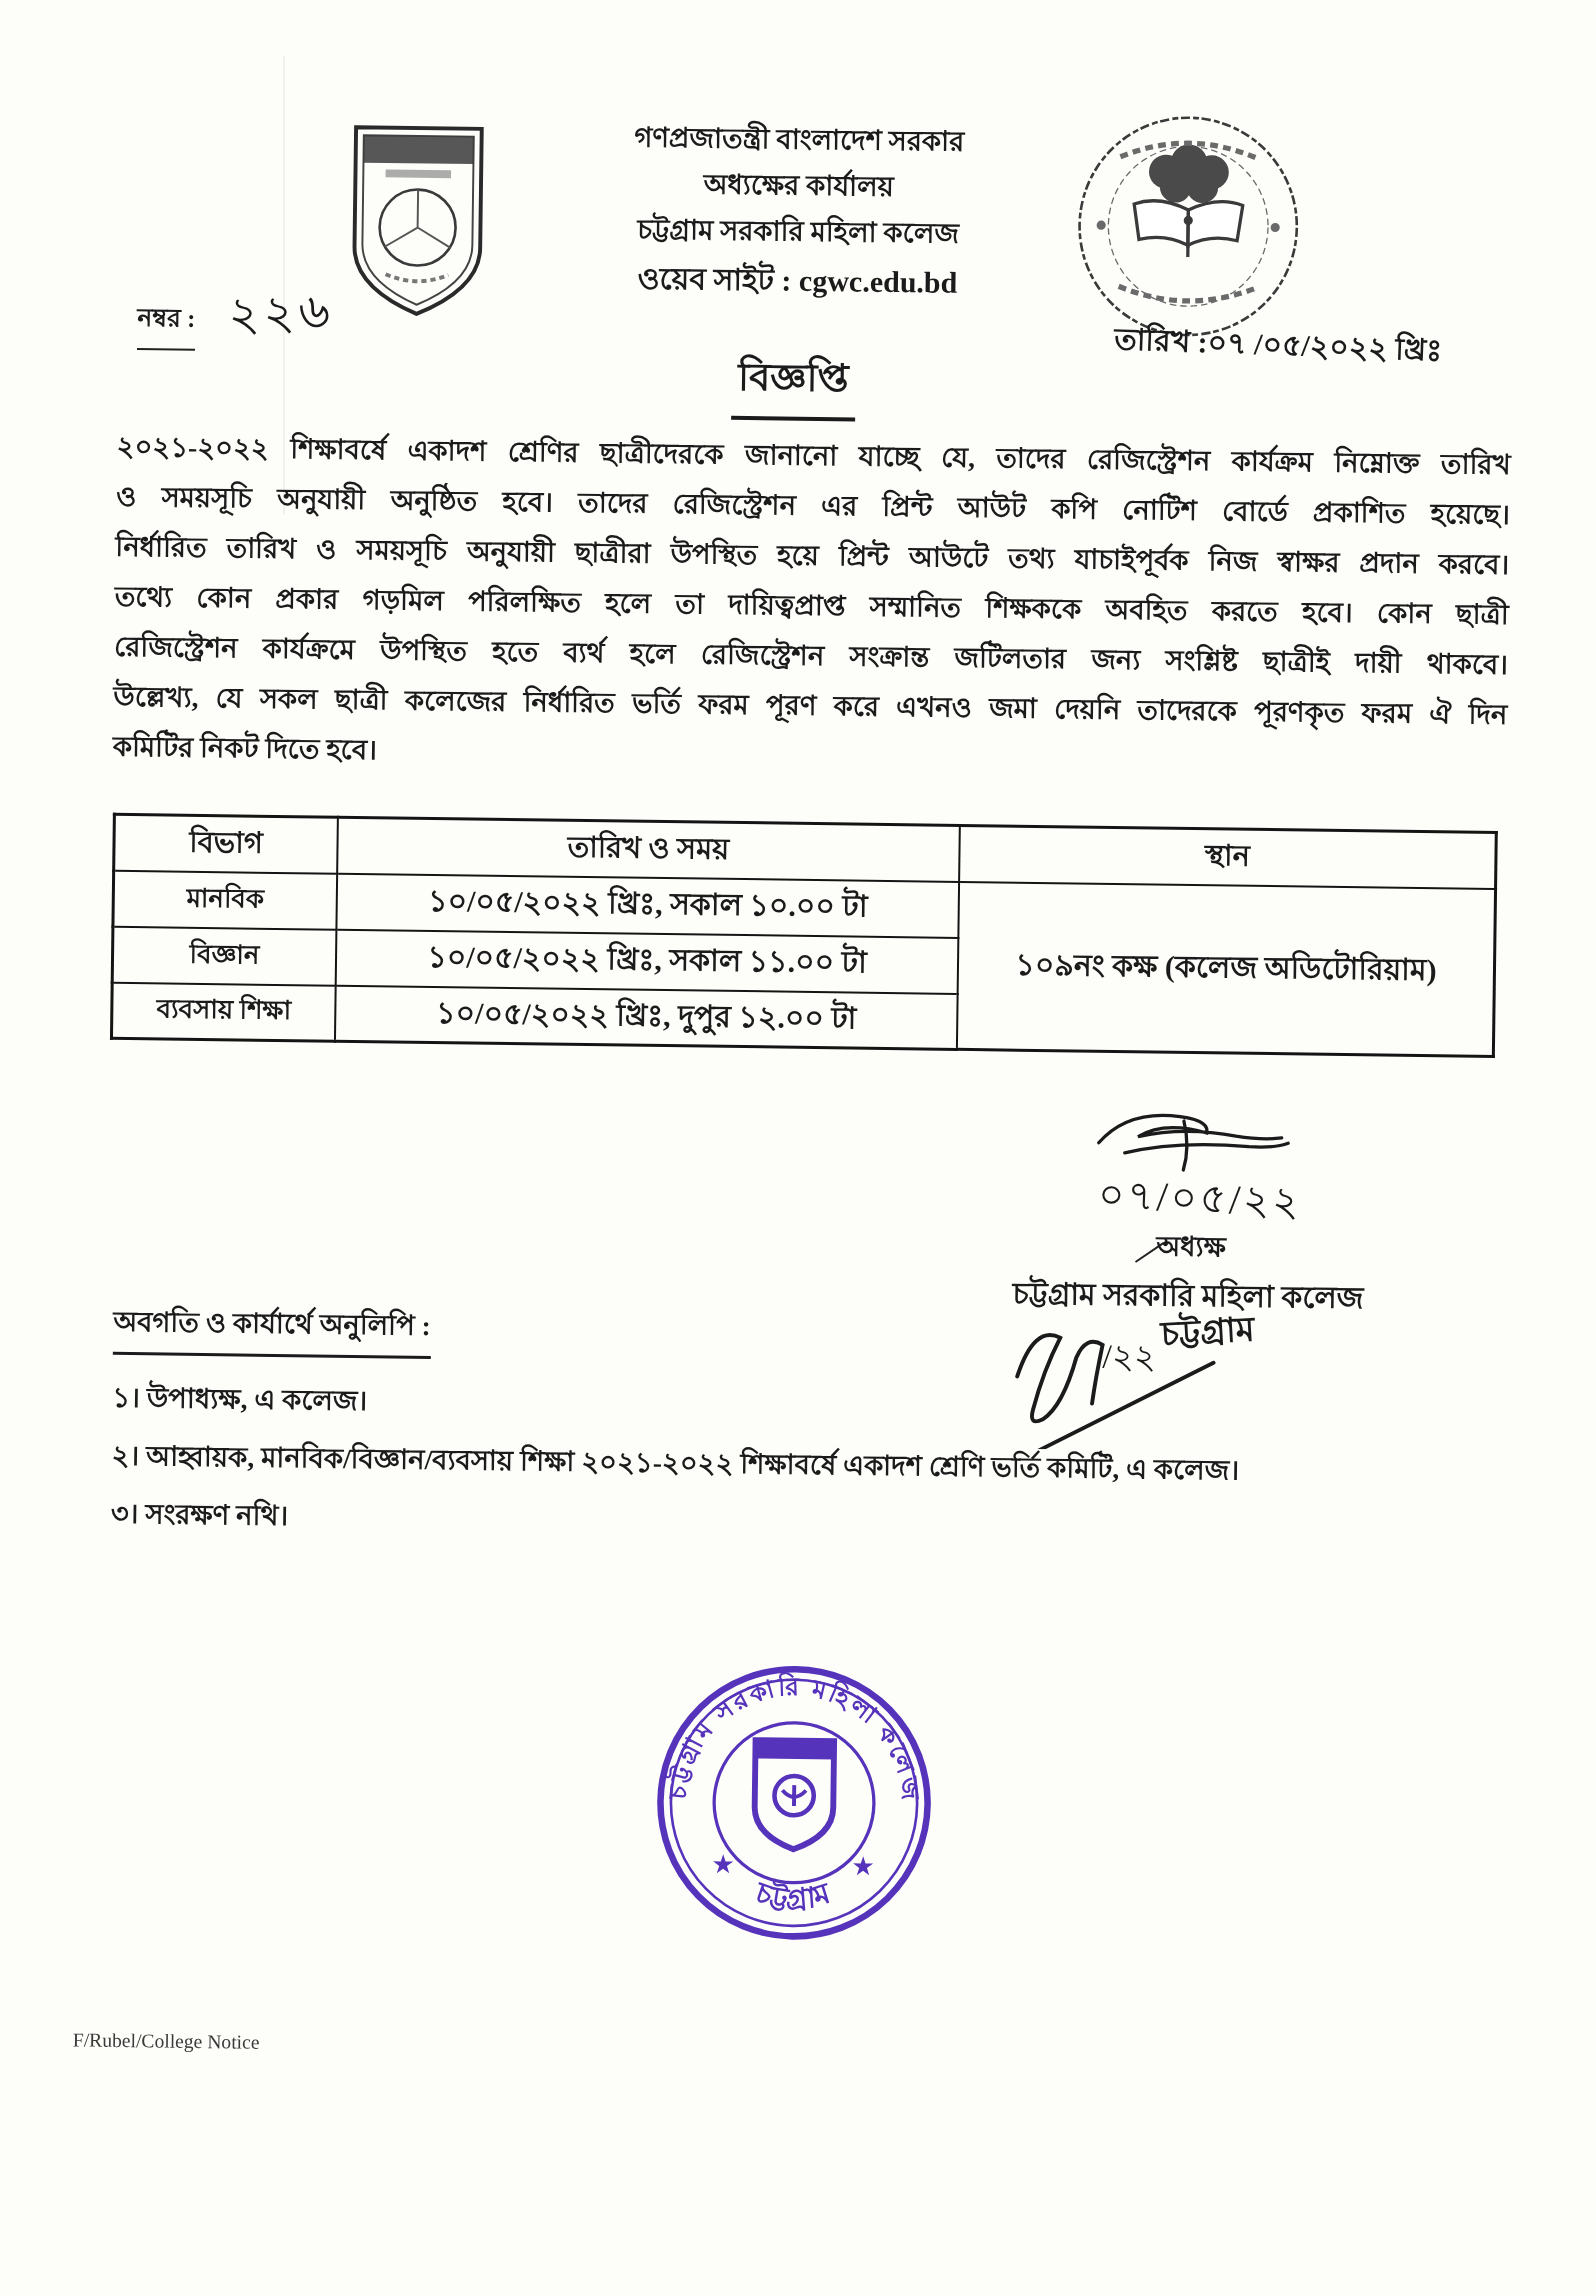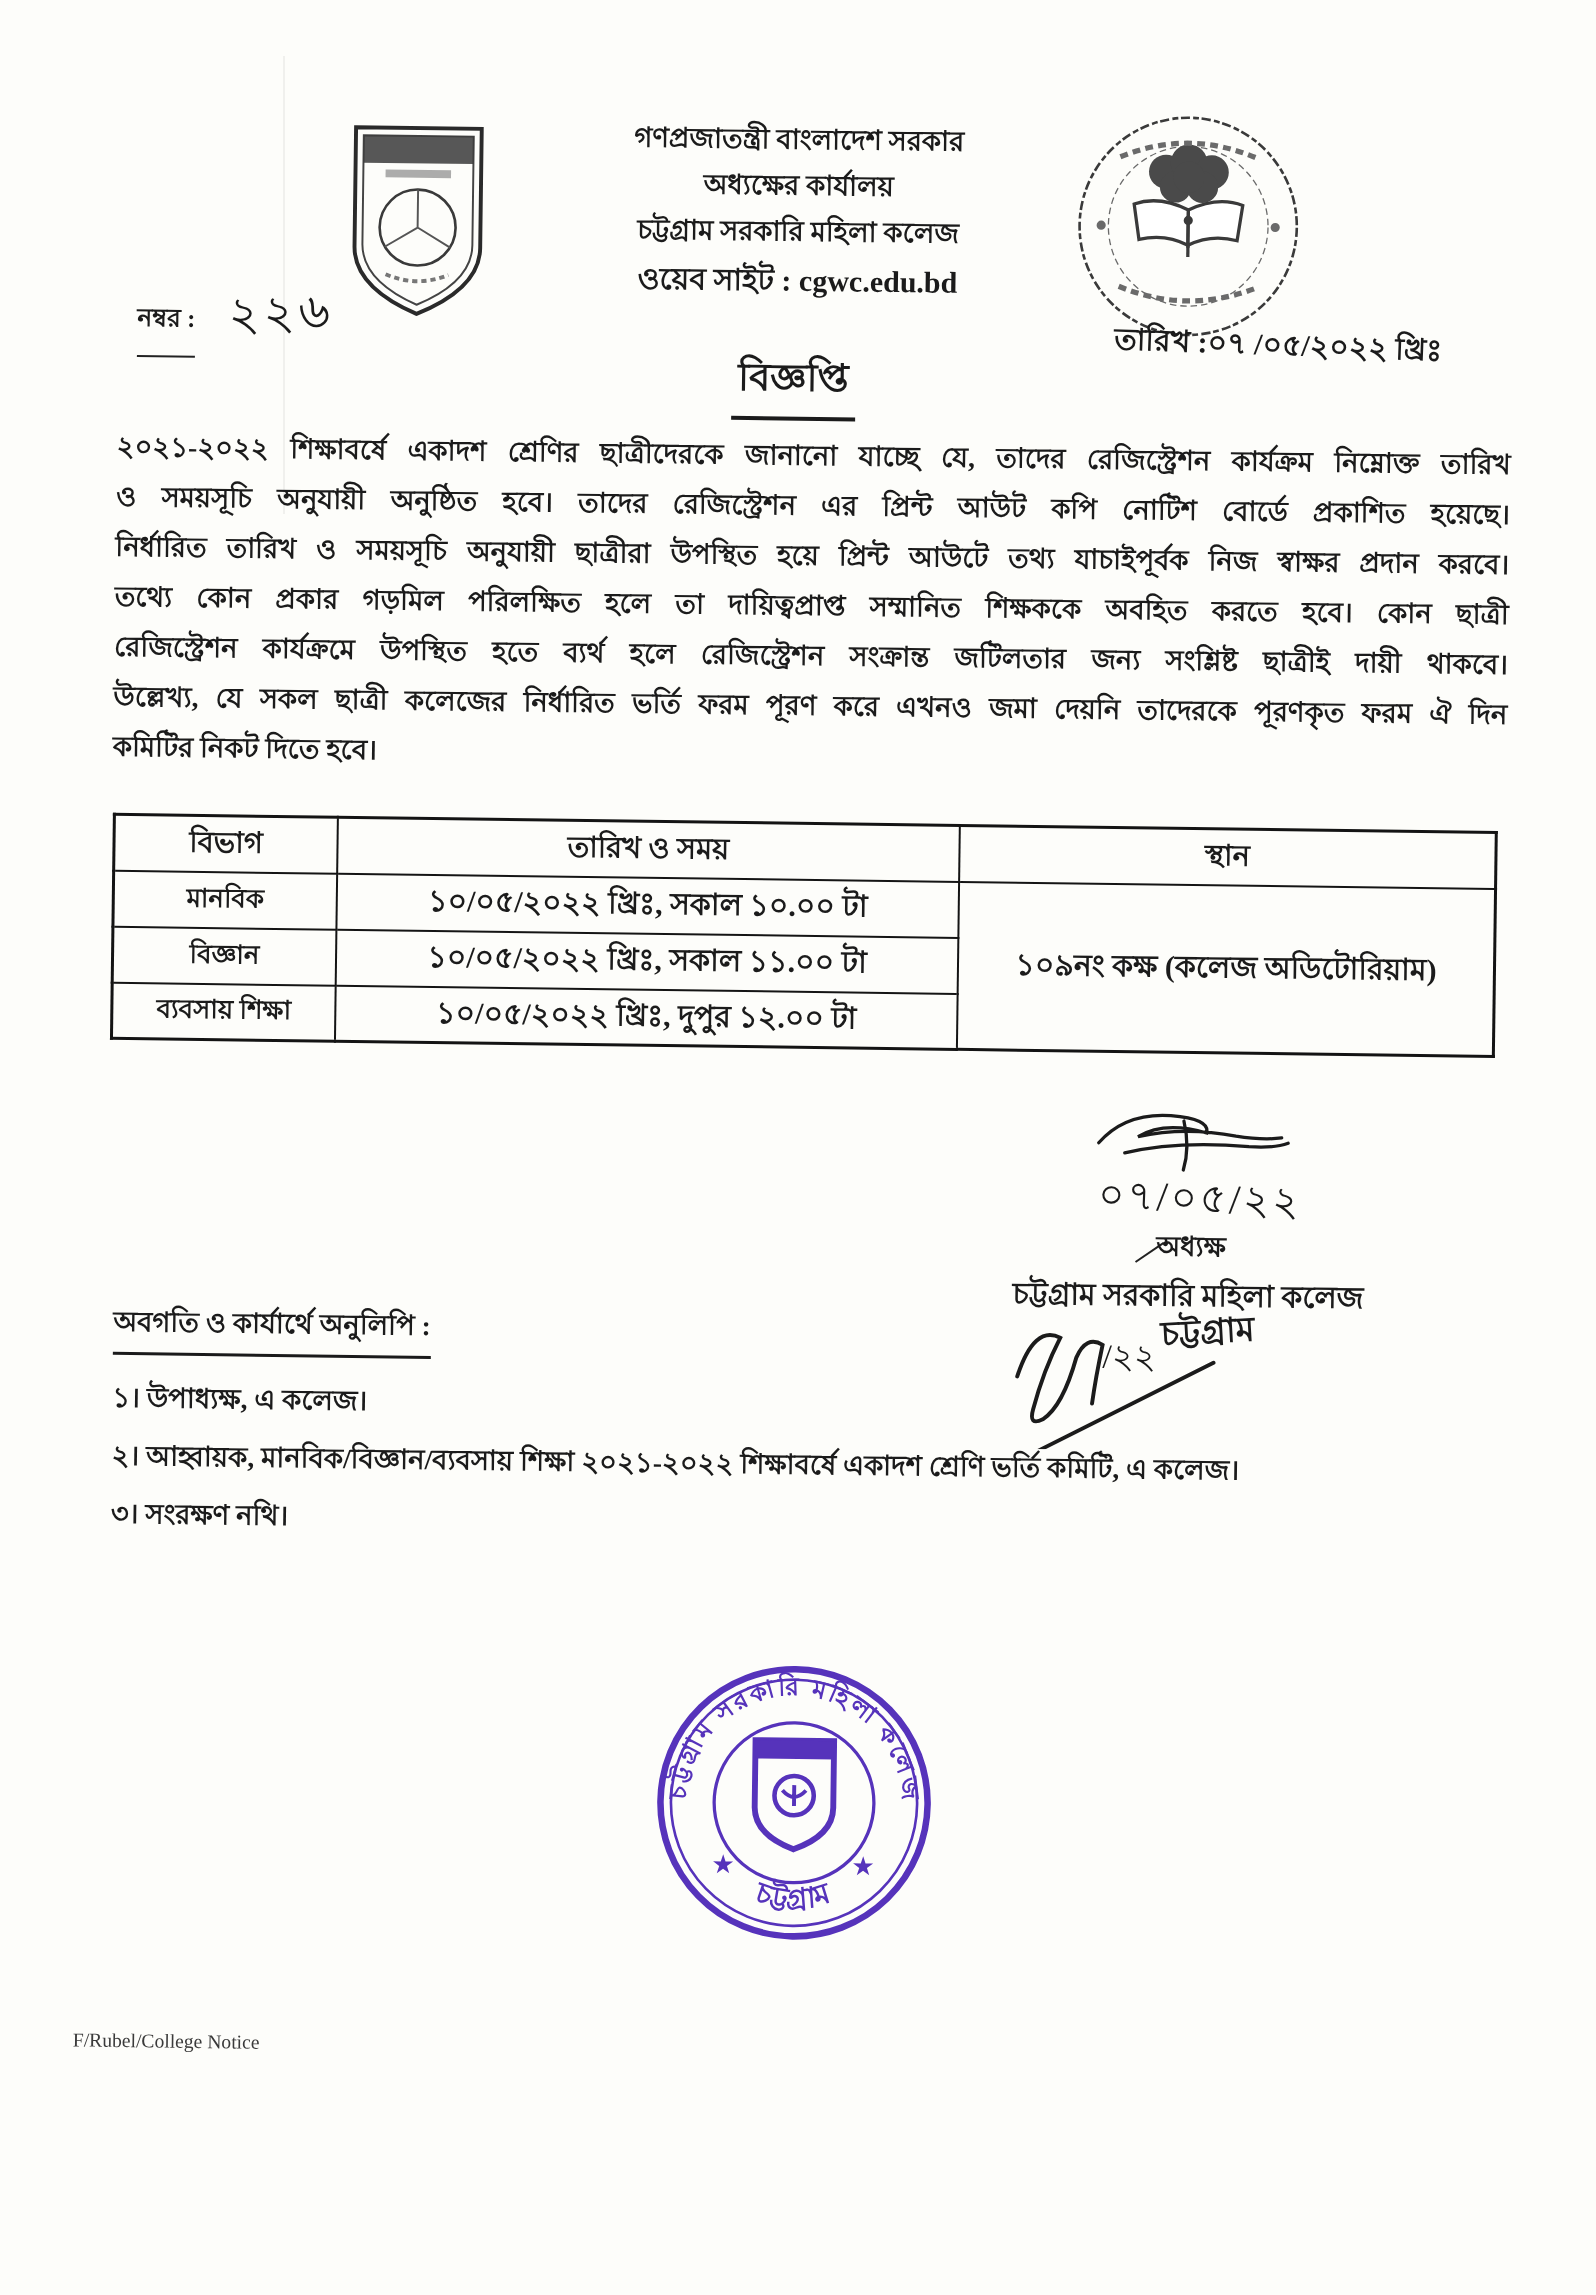--- a/index.html
+++ b/index.html
@@ -10,21 +10,21 @@
   }
   .skew{position:absolute;left:0;top:0;width:1597px;height:2295px;
     transform:rotate(0.75deg);transform-origin:131px 196px;}
   .abs{position:absolute;}
   .crease{position:absolute;left:283px;top:56px;width:2px;height:458px;background:rgba(0,0,0,0.05);}
   
   .hdr-center{left:563px;top:108px;width:471px;text-align:center;font-weight:700;}
   .hdr-line{font-size:27.5px;line-height:46px;white-space:nowrap;}
   .hdr-web{font-size:30px;line-height:51px;white-space:nowrap;}
   
-  .no-label{left:139px;top:298px;font-size:25px;font-weight:700;border-bottom:2px solid #222;padding-bottom:14px;text-align:right;}
+  .no-label{left:139px;top:298px;font-size:25px;font-weight:700;border-bottom:2px solid #222;padding-bottom:7px;text-align:right;}
   .no-value{left:230px;top:274px;font-size:48px;font-weight:400;transform:rotate(-3deg);letter-spacing:3.9px;}
   .date-line{left:1116px;top:306px;font-size:30px;font-weight:700;transform:rotate(1.3deg);white-space:nowrap;}
   
   .title{left:734px;top:339px;font-size:38px;font-weight:700;border-bottom:4.6px solid #1b1b1b;padding:0 6.5px 5.2px 6.5px;}
   
   .body{left:120px;top:422px;width:1394px;font-size:27.5px;font-weight:700;}
   .body-line{height:50px;line-height:50px;text-align:justify;text-align-last:justify;white-space:normal;}
   .body-line.last{text-align-last:left;}
   
   table.sched{left:121px;top:813px;position:absolute;border-collapse:collapse;width:1375px;

